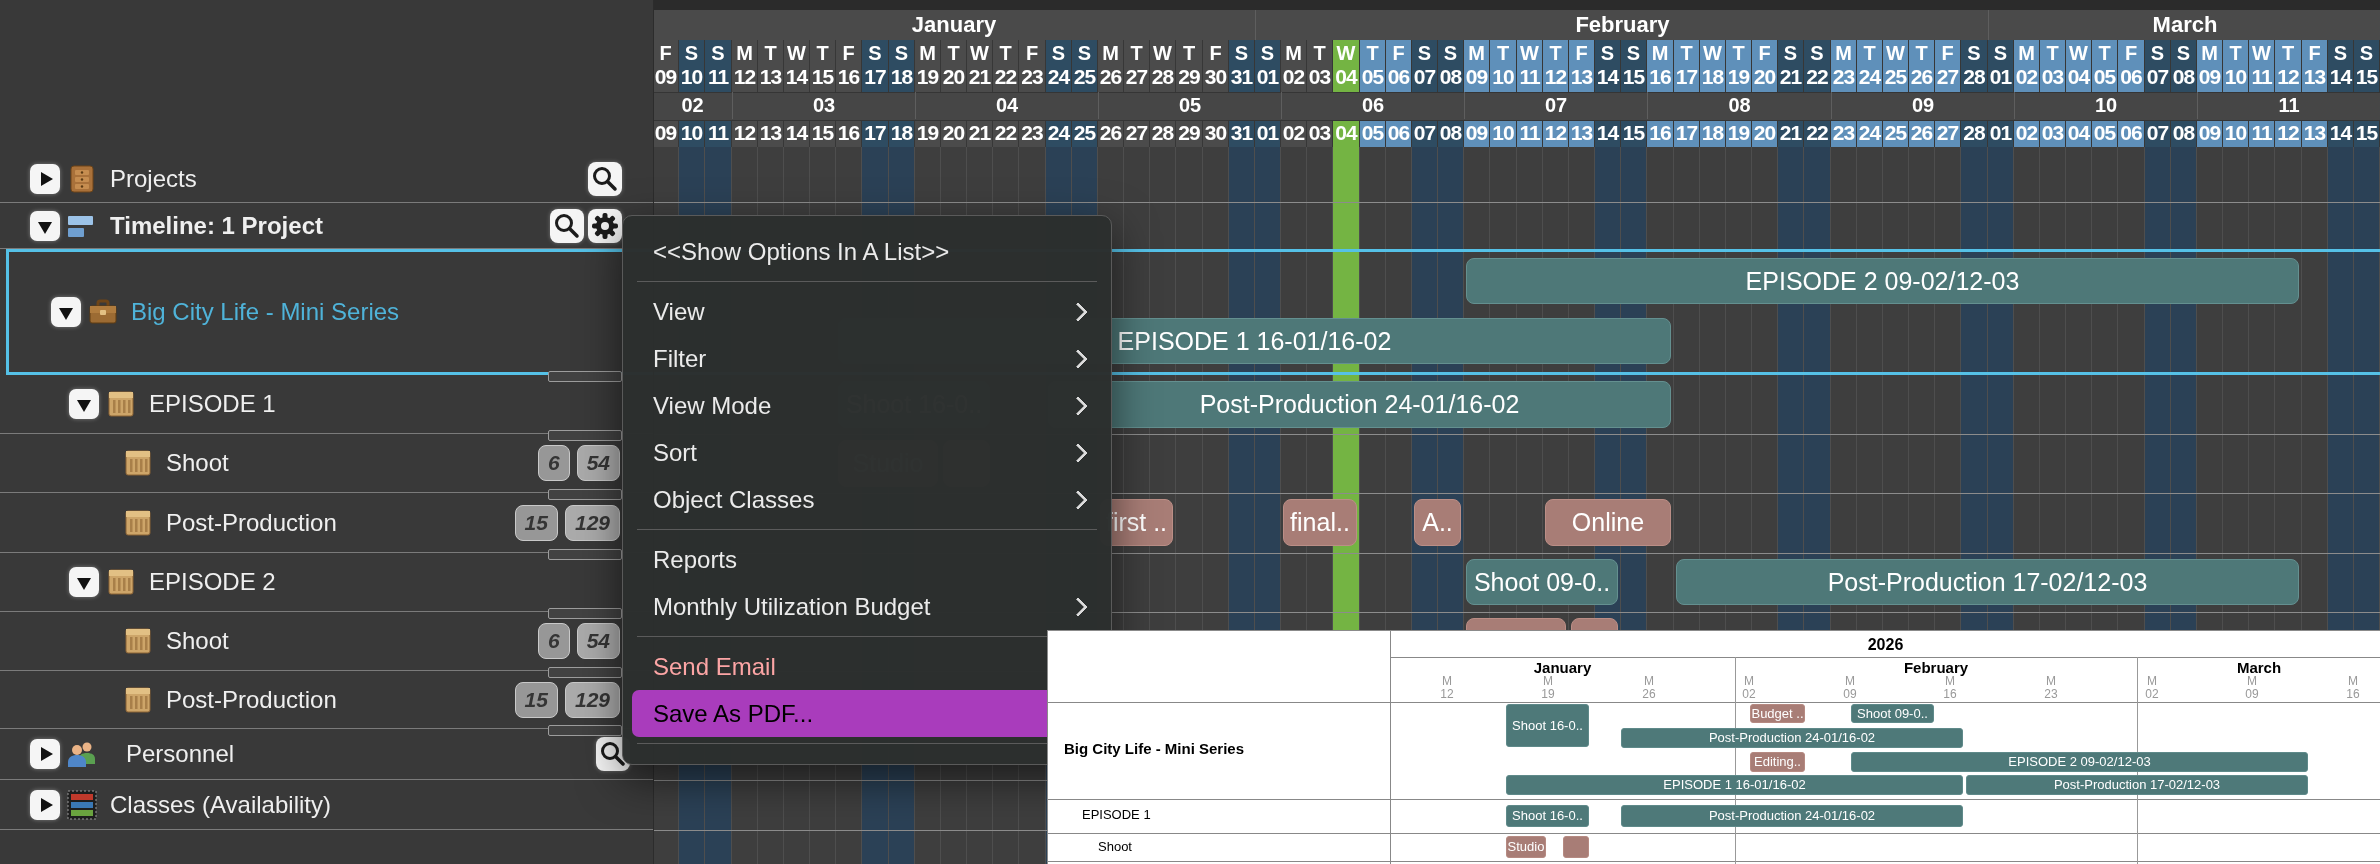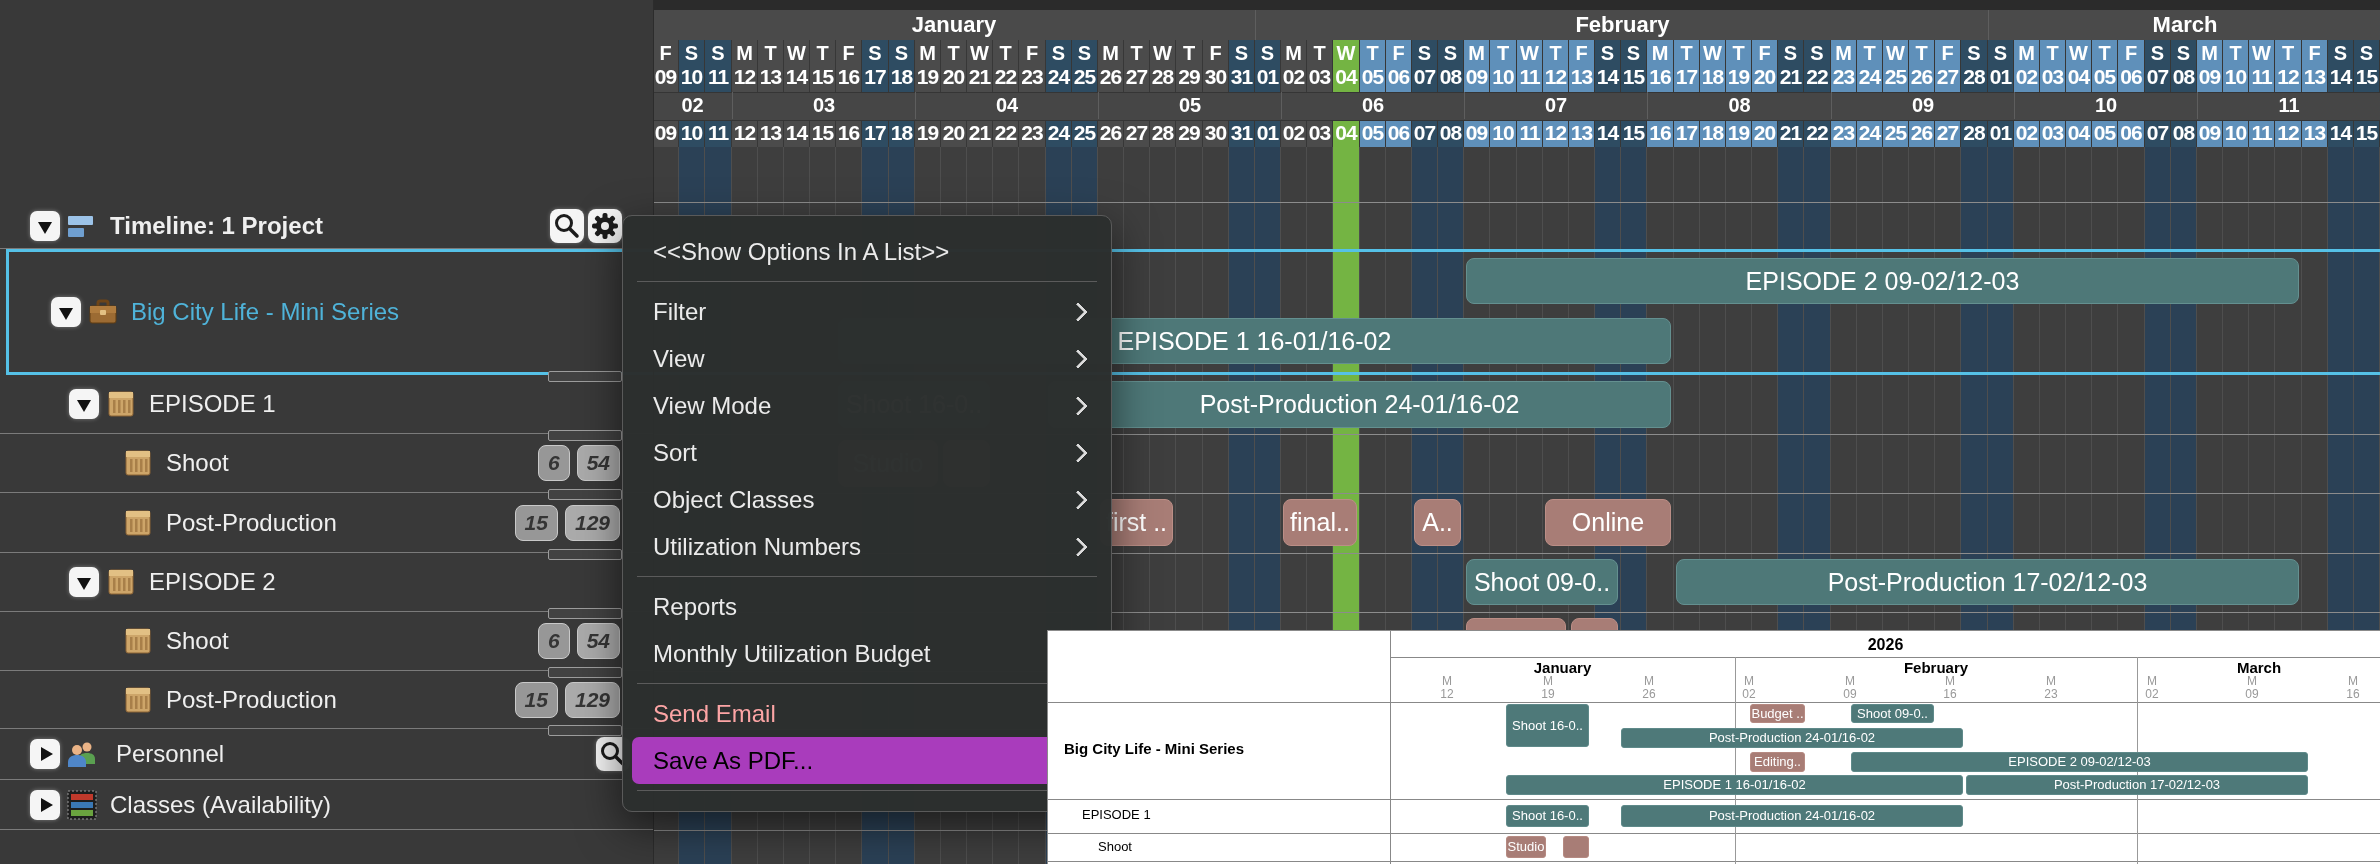--- a/index.html
+++ b/index.html
@@ -510,20 +510,39 @@
       <div class="bar pink" style="left: 630px; width: 74px; top: 499px; height: 47px; line-height: 45px; font-size: 25px;">final..</div>
       <div class="bar pink" style="left: 761px; width: 47px; top: 499px; height: 47px; line-height: 45px; font-size: 25px;">A..</div>
       <div class="bar pink" style="left: 892px; width: 126px; top: 499px; height: 47px; line-height: 45px; font-size: 25px;">Online</div>
       <div class="bar teal" style="left: 813px; width: 152px; top: 559px; height: 46px; line-height: 44px; font-size: 25px;">Shoot 09-0..</div>
       <div class="bar teal" style="left: 1023px; width: 623px; top: 559px; height: 46px; line-height: 44px; font-size: 25px;">Post-Production 17-02/12-03</div>
       <div class="bar pink" style="left: 813px; width: 100px; top: 618px; height: 46px; line-height: 44px; font-size: 25px;">Studio</div>
       <div class="bar pink" style="left: 918px; width: 47px; top: 618px; height: 46px; line-height: 44px; font-size: 25px;"></div>
       <div class="selbox" style="top: 249px; height: 126px; left: -647px; width: 2374px;"></div>
     </div>
   <div id="sidebar">
+      <div class="srow" style="top: 156px; height: 47px;">
+        <div class="expand-btn" style="left: 30px;">
+          <div class="tri-right"></div>
+        </div>
+        <div class="sicon" style="left: 66px;"><svg viewBox="0 0 32 32" width="32" height="32">
+            <rect x="5" y="3" width="22" height="26" rx="3" fill="#a9713a" stroke="#6e4518"></rect>
+            <rect x="9" y="7" width="14" height="5" rx="1" fill="#c68d50"></rect>
+            <rect x="9" y="14" width="14" height="5" rx="1" fill="#c68d50"></rect>
+            <rect x="9" y="21" width="14" height="5" rx="1" fill="#c68d50"></rect>
+            <circle cx="16" cy="9.5" r="1.2" fill="#5b3a14"></circle>
+            <circle cx="16" cy="16.5" r="1.2" fill="#5b3a14"></circle>
+            <circle cx="16" cy="23.5" r="1.2" fill="#5b3a14"></circle>
+          </svg></div>
+        <div class="lbl" style="left: 110px;">Projects</div>
+        <div class="wbtn" style="right: 31px;"><svg viewBox="0 0 34 34" width="34" height="34">
+            <circle cx="14" cy="14" r="7.5" fill="none" stroke="#1c1c1c" stroke-width="3"></circle>
+            <line x1="19.5" y1="19.5" x2="27" y2="27" stroke="#1c1c1c" stroke-width="3.5" stroke-linecap="round"></line>
+          </svg></div>
+      </div>
       <div class="srow" style="top: 203px; height: 46px;">
         <div class="expand-btn" style="left: 30px;">
           <div class="tri-down"></div>
         </div>
         <div class="sicon" style="left: 66px;"><svg viewBox="0 0 32 32" width="32" height="32">
             <rect x="2" y="6" width="25" height="9" rx="1" fill="#9cc3e8"></rect>
             <rect x="2" y="18" width="16" height="9" rx="1" fill="#6f9fd0"></rect>
           </svg></div>
         <div class="lbl" style="left: 110px; font-weight: bold;">Timeline: 1 Project</div>
         <div class="wbtn" style="right: 69px;"><svg viewBox="0 0 34 34" width="34" height="34">
@@ -644,21 +663,21 @@
       <div class="srow" style="top: 729px; height: 51px;">
         <div class="expand-btn" style="left: 30px;">
           <div class="tri-right"></div>
         </div>
         <div class="sicon" style="left: 66px;"><svg viewBox="0 0 32 32" width="32" height="32">
             <circle cx="21" cy="9" r="4.5" fill="#eab386"></circle>
             <path d="M13 26v-5c0-4 3-6 8-6s8 2 8 6v5z" fill="#5aa050"></path>
             <circle cx="11" cy="12" r="5" fill="#eab386"></circle>
             <path d="M2 29v-5c0-4.5 4-7 9-7s9 2.5 9 7v5z" fill="#4f86c8"></path>
           </svg></div>
-        <div class="lbl" style="left: 116px;">Personnel</div>
+        <div class="lbl" style="left: 126px;">Personnel</div>
         <div class="wbtn" style="right: 23px;"><svg viewBox="0 0 34 34" width="34" height="34">
             <circle cx="14" cy="14" r="7.5" fill="none" stroke="#1c1c1c" stroke-width="3"></circle>
             <line x1="19.5" y1="19.5" x2="27" y2="27" stroke="#1c1c1c" stroke-width="3.5" stroke-linecap="round"></line>
           </svg></div>
       </div>
       <div class="srow" style="top: 780px; height: 50px;">
         <div class="expand-btn" style="left: 30px;">
           <div class="tri-right"></div>
         </div>
         <div class="sicon" style="left: 66px;"><svg viewBox="0 0 32 32" width="32" height="32">
@@ -673,26 +692,25 @@
       <div class="handle" style="top: 430px;"></div>
       <div class="handle" style="top: 489px;"></div>
       <div class="handle" style="top: 549px;"></div>
       <div class="handle" style="top: 608px;"></div>
       <div class="handle" style="top: 667px;"></div>
       <div class="handle" style="top: 725px;"></div>
     </div>
   <div id="context-menu">
       <div class="mi">&lt;&lt;Show Options In A List&gt;&gt;</div>
       <div class="msep"></div>
+      <div class="mi">View<div class="chev"></div></div>
       <div class="mi">Filter<div class="chev"></div></div>
-      <div class="mi">View<div class="chev"></div></div>
       <div class="mi">View Mode<div class="chev"></div></div>
       <div class="mi">Sort<div class="chev"></div></div>
       <div class="mi">Object Classes<div class="chev"></div></div>
-      <div class="mi">Utilization Numbers<div class="chev"></div></div>
       <div class="msep"></div>
       <div class="mi">Reports</div>
       <div class="mi">Monthly Utilization Budget<div class="chev"></div></div>
       <div class="msep"></div>
       <div class="mi disabled">Send Email</div>
       <div class="mi hl">Save As PDF...</div>
       <div class="msep"></div>
     </div>
   <div id="pdf-preview">
       <div class="pv-title" style="left: 342px; width: 991px;">2026</div>

